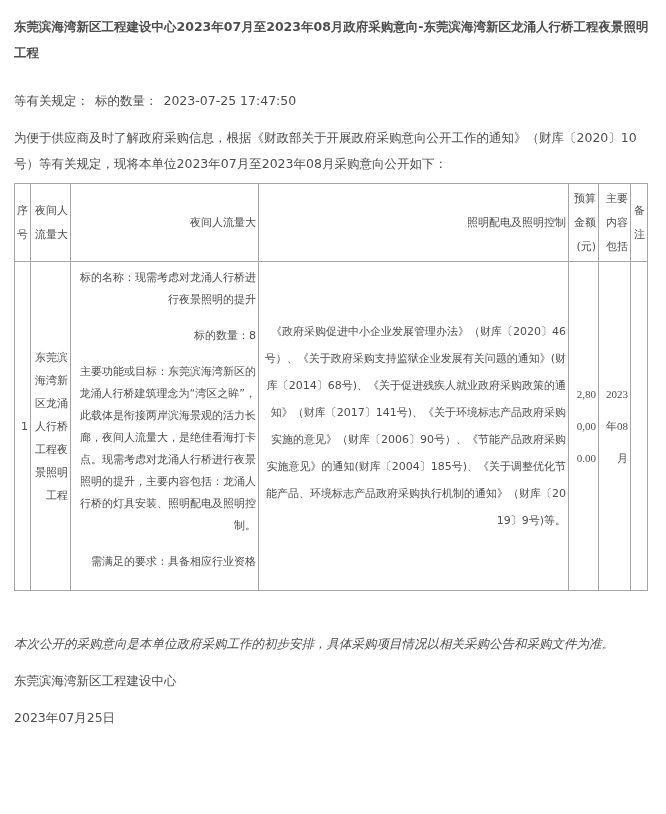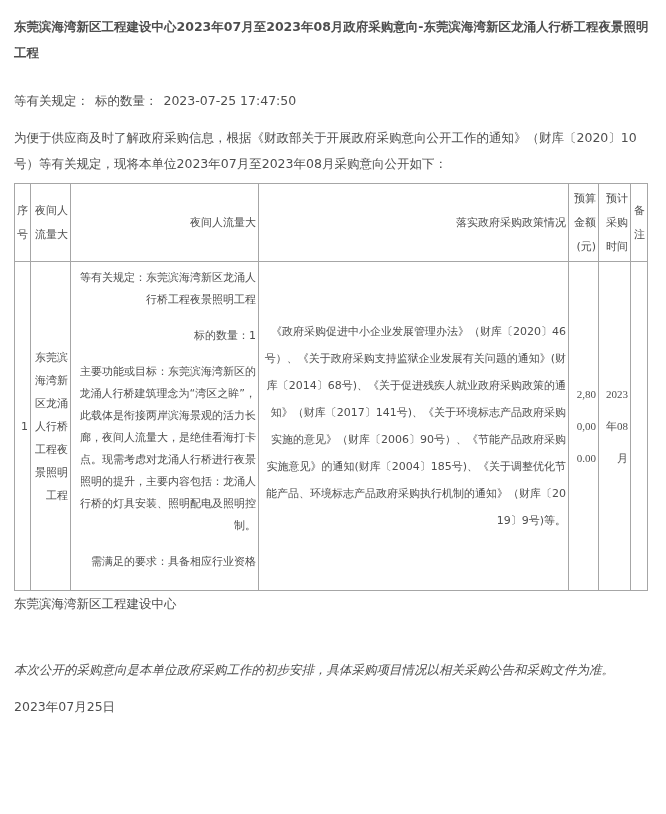--- a/index.html
+++ b/index.html
@@ -97,43 +97,43 @@
       <col style="width:310px">
       <col style="width:30px">
       <col style="width:32px">
       <col style="width:17px">
     </colgroup>
     <thead>
       <tr>
         <th>序号</th>
         <th>夜间人流量大</th>
         <th>夜间人流量大</th>
-        <th>落实政府采购政策情况</th>
+        <th>照明配电及照明控制</th>
         <th>预算金额(元)</th>
-        <th>预计采购时间</th>
+        <th>主要内容包括</th>
         <th>备注</th>
       </tr>
     </thead>
     <tbody>
       <tr>
         <td>1</td>
         <td class="cell-project">东莞滨海湾新区龙涌人行桥工程夜景照明工程</td>
         <td class="cell-demand">
-          <p>等有关规定：东莞滨海湾新区龙涌人行桥工程夜景照明工程</p>
-          <p>标的数量：1</p>
+          <p>标的名称：现需考虑对龙涌人行桥进行夜景照明的提升</p>
+          <p>标的数量：8</p>
           <p>主要功能或目标：东莞滨海湾新区的龙涌人行桥建筑理念为“湾区之眸”，此载体是衔接两岸滨海景观的活力长廊，夜间人流量大，是绝佳看海打卡点。现需考虑对龙涌人行桥进行夜景照明的提升，主要内容包括：龙涌人行桥的灯具安装、照明配电及照明控制。</p>
           <p>需满足的要求：具备相应行业资格</p>
         </td>
         <td class="cell-policy">《政府采购促进中小企业发展管理办法》（财库〔2020〕46号）、《关于政府采购支持监狱企业发展有关问题的通知》(财库〔2014〕68号)、《关于促进残疾人就业政府采购政策的通知》（财库〔2017〕141号)、《关于环境标志产品政府采购实施的意见》（财库〔2006〕90号）、《节能产品政府采购实施意见》的通知(财库〔2004〕185号)、《关于调整优化节能产品、环境标志产品政府采购执行机制的通知》（财库〔2019〕9号)等。</td>
         <td class="cell-budget">2,800,000.00</td>
         <td class="cell-schedule">2023年08月</td>
         <td></td>
       </tr>
     </tbody>
   </table>
 
+  <p class="para footer-note">本次公开的采购意向是本单位政府采购工作的初步安排，具体采购项目情况以相关采购公告和采购文件为准。</p>
+
   <p class="para">东莞滨海湾新区工程建设中心</p>
-
-  <p class="para footer-note">本次公开的采购意向是本单位政府采购工作的初步安排，具体采购项目情况以相关采购公告和采购文件为准。</p>
 
   <p class="para">2023年07月25日</p>
 
 </div>
 
 </body></html>

